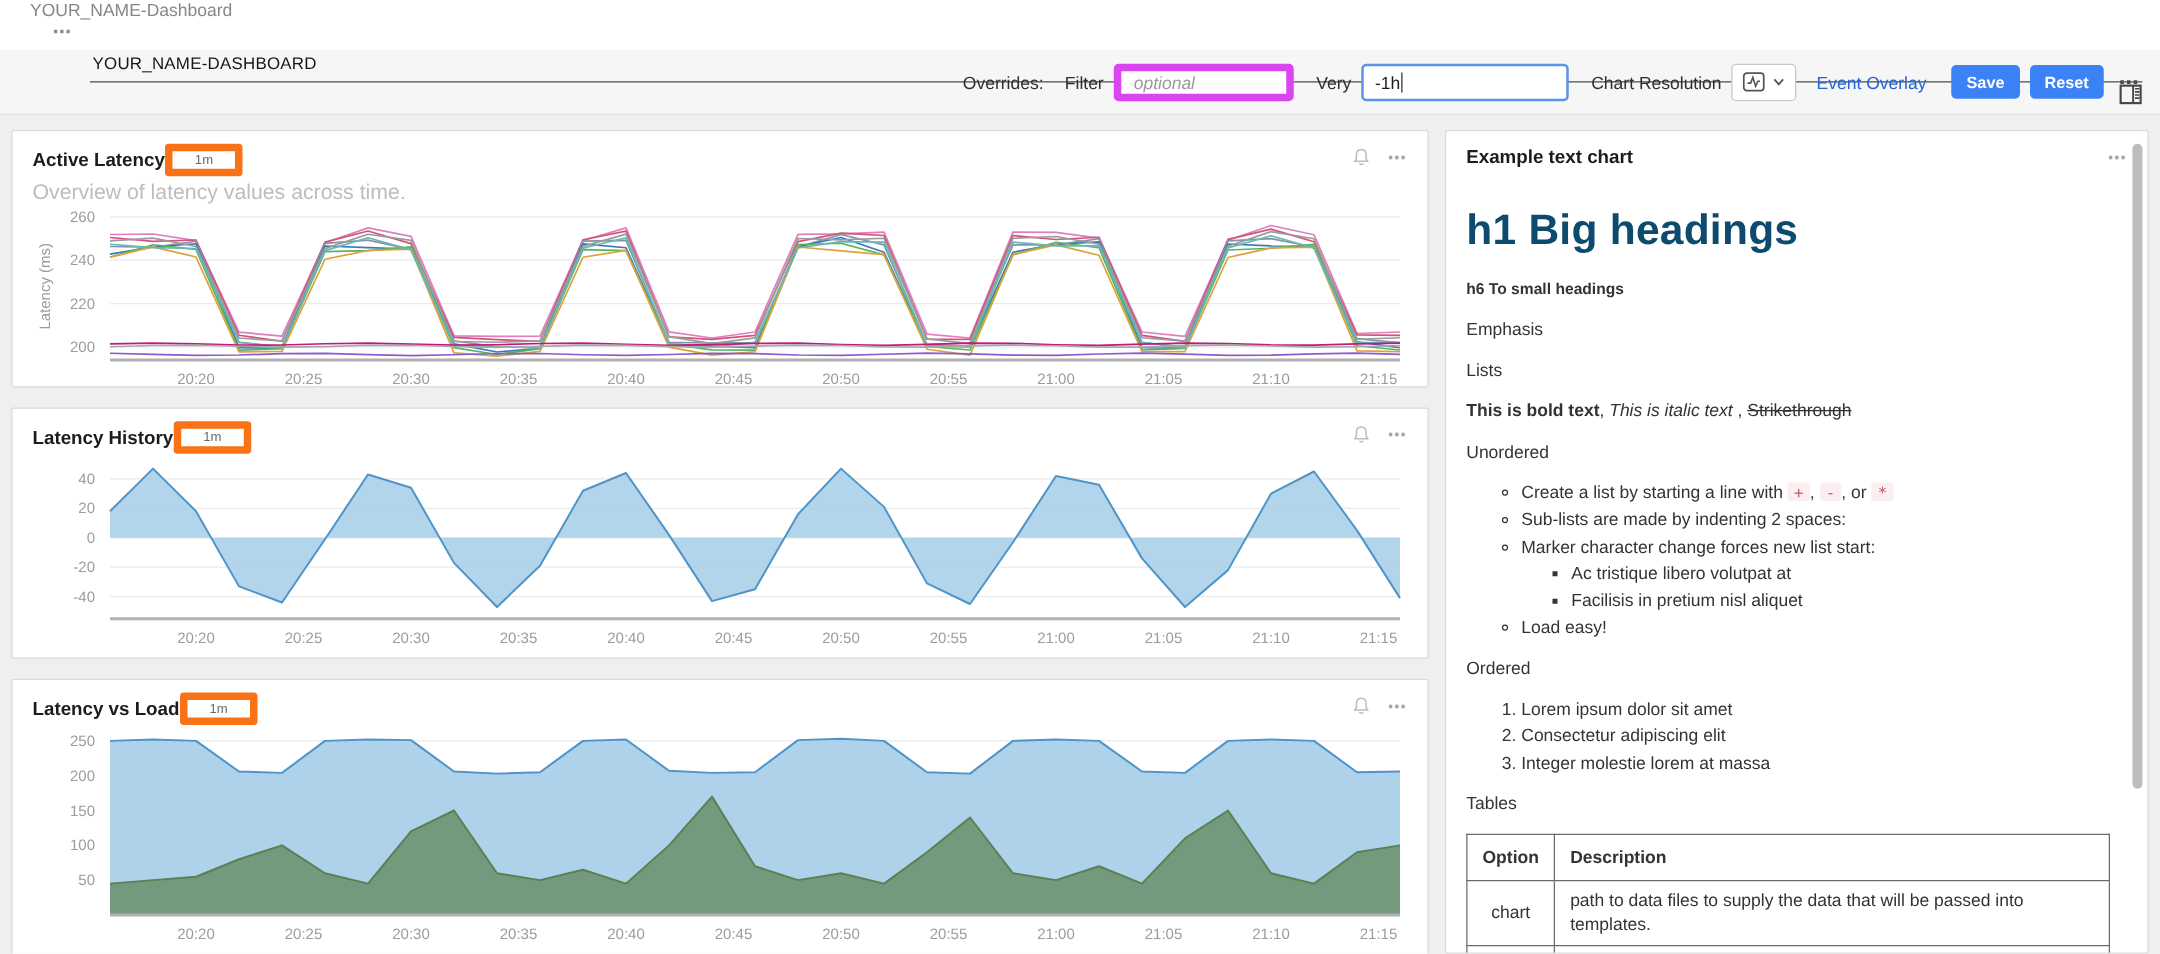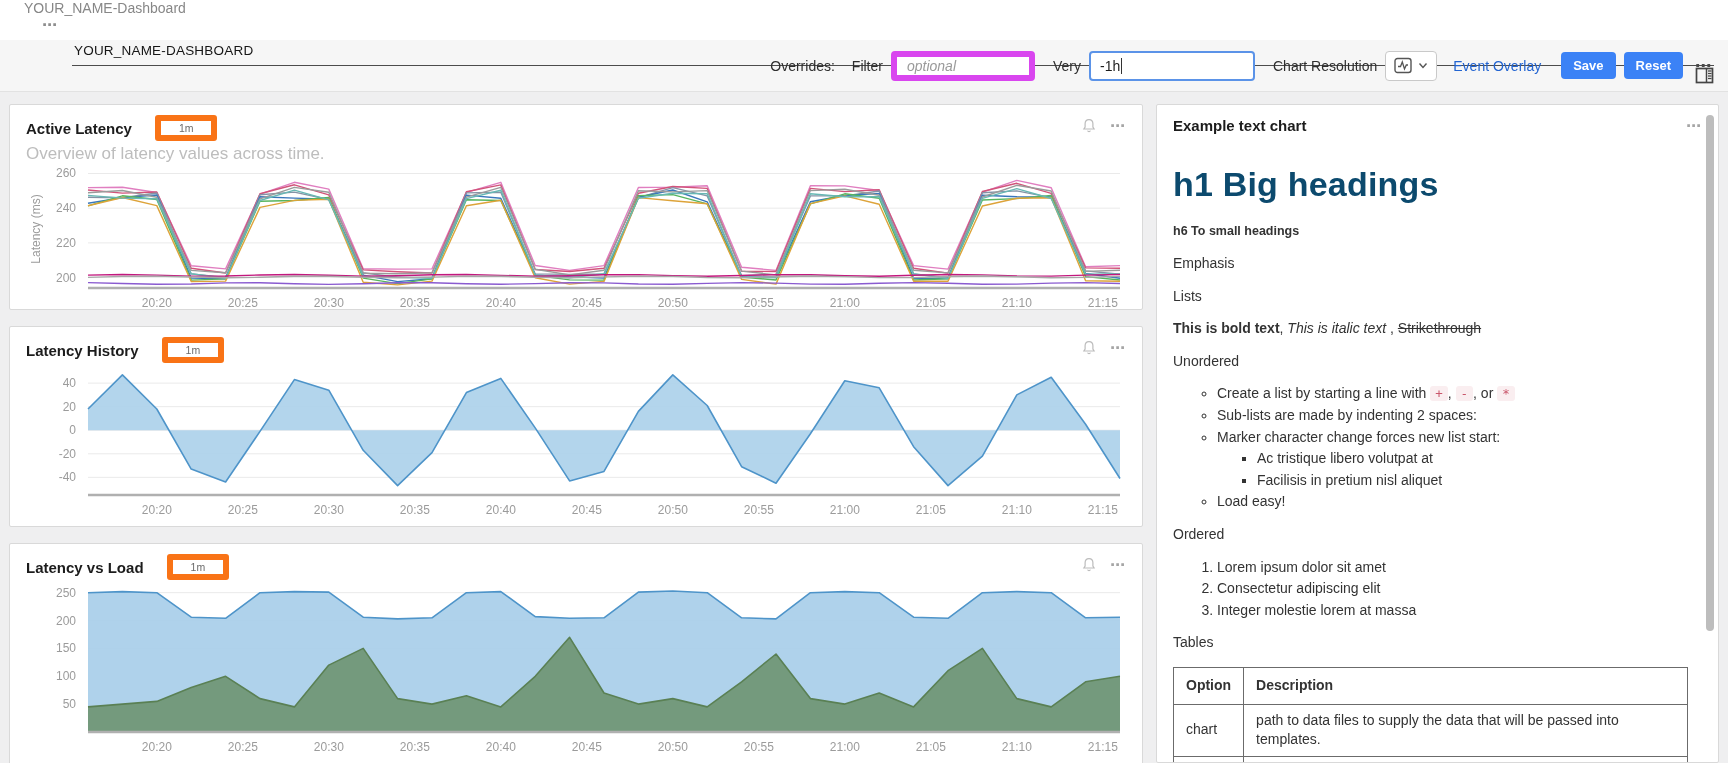--- a/index.html
+++ b/index.html
@@ -33,21 +33,21 @@
     font-size:13px; font-weight:700; padding:0 12px; margin-right:8px; cursor:pointer;
     font-family:"Liberation Sans",sans-serif; }
   .btn.reset { }
   .tb-more { color:#4a4a4a; font-size:16px; font-weight:700; letter-spacing:1px; cursor:pointer; padding:0 4px; }
 
   
   .main { display:flex; gap:13px; padding:12px 9px 0 9px; height:671px; }
   .left-col { width:1134px; display:flex; flex-direction:column; gap:16px; }
   .card { background:#fff; border:1px solid #d9d9d9; border-radius:2px; padding:10px 16px; }
   .card-head { display:flex; justify-content:space-between; align-items:flex-start; }
-  .title-row { display:flex; align-items:center; gap:23px; }
+  .title-row { display:flex; align-items:center; gap:0; }
   .card-title { font-size:15px; font-weight:700; color:#1c1c1c; }
   .badge { font-size:10.5px; color:#6a6a6a; border:6px solid #f97316; border-radius:3px;
     padding:1px 18px; background:#fff; }
   .card-sub { font-size:17px; color:#bdbdbd; margin-top:3px; }
   .card-icons { display:flex; align-items:center; gap:14px; margin-top:2px; }
   .more-dots { color:#a5a5a5; font-size:15px; font-weight:700; letter-spacing:1px; cursor:pointer; }
   .chart { display:block; }
   #card-0 { height:206px; }
   #card-1 { height:201px; }
   #card-2 { height:235px; }
@@ -61,21 +61,21 @@
   .md ul.circ { list-style:circle; padding-left:44px; margin:10px 0; }
   .md ul.sq { list-style:square; padding-left:40px; margin:2px 0; }
   .md li { margin:2px 0; }
   .md ol { padding-left:44px; margin:10px 0; }
   .chip { background:#faeef0; color:#c9566b; padding:0 5px; border-radius:3px;
     font-family:"DejaVu Sans Mono",monospace; font-size:12.5px; }
   .md-table { border-collapse:collapse; width:515px; margin-top:14px; }
   .md-table th, .md-table td { border:1px solid #6b6b6b; text-align:left; font-size:14px; color:#333; }
   .md-table th { font-weight:700; padding:8px 12px; }
   .md-table td { padding:6px 12px; }
-  .md-table td.opt { width:68px; }
+  .md-table td.opt { width:68px;text-align:center; }
   .sb-thumb { position:absolute; right:4px; top:10px; width:8px; height:516px;
     background:#bdbdbd; border-radius:4px; cursor:pointer; }
 </style>
 </head>
 <body>
 
 <header class="topbar">
   <span class="dash-name">YOUR_NAME-Dashboard</span>
   <span class="topbar-more">⋯</span>
   <span class="tab">YOUR_NAME-DASHBOARD</span>

